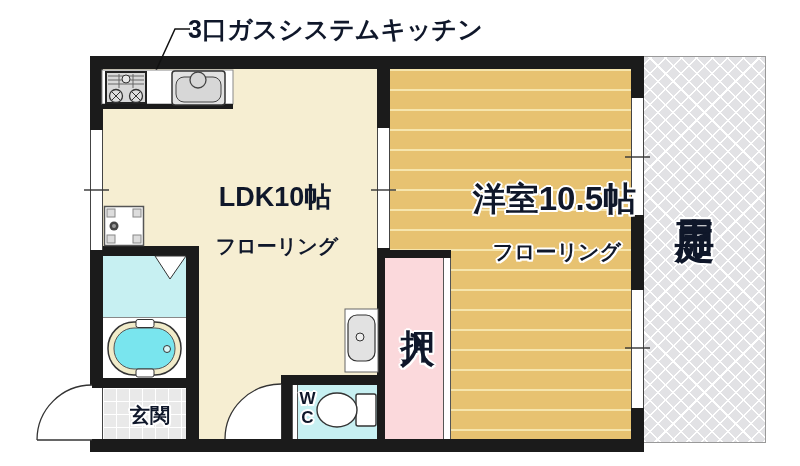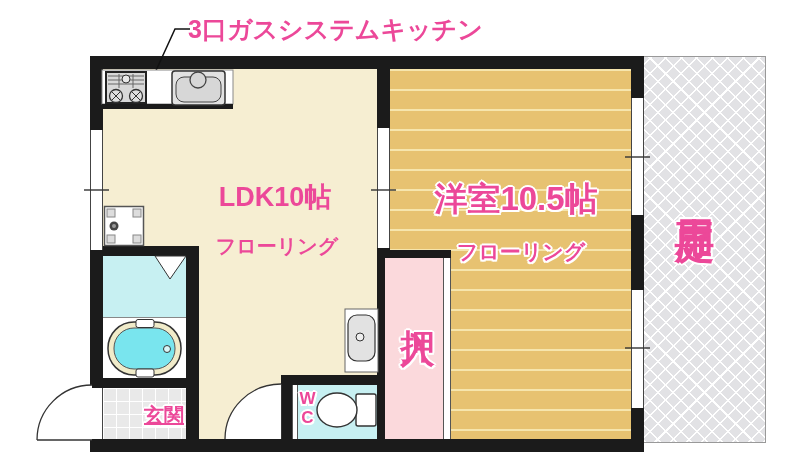--- a/index.html
+++ b/index.html
@@ -15,24 +15,24 @@
   .floor-wet{background:#c7f0f2;}
   .floor-pink{background:#fbd9dc;}
   .floor-tile{background:#e9e9e9;
      background-image:linear-gradient(#fff 1px,rgba(0,0,0,0) 1px),linear-gradient(90deg,#fff 1px,rgba(0,0,0,0) 1px);
      background-size:13px 13px;}
   .garden{background:#e2e2e5;
      background-image:repeating-linear-gradient(45deg,#fff 0 1.5px,rgba(0,0,0,0) 1.5px 11px),
                       repeating-linear-gradient(-45deg,#fff 0 1.5px,rgba(0,0,0,0) 1.5px 11px);
      border-top:1px solid #999;border-right:1px solid #999;border-bottom:1px solid #999;}
   .slider-strip{position:absolute;background:#fff;border-left:1px solid #555;border-right:1px solid #555;box-sizing:border-box;}
-  .txt{position:absolute;white-space:nowrap;color:#ec4899;}
+  .txt{position:absolute;white-space:nowrap;color:#0f172a;}
   .ctr{text-align:center;}
   .halo{text-shadow:-2px 0 #fff,2px 0 #fff,0 -2px #fff,0 2px #fff,
-        -1.5px -1.5px #fff,1.5px -1.5px #fff,-1.5px 1.5px #fff,1.5px 1.5px #fff;}
+        -1.5px -1.5px #fff,1.5px -1.5px #fff,-1.5px 1.5px #fff,1.5px 1.5px #fff;text-align:right;}
   .vt{writing-mode:vertical-rl;text-orientation:upright;letter-spacing:2px;}
   svg{position:absolute;left:0;top:0;pointer-events:none;}
 </style>
 </head>
 <body>
 
 <div id="plan">
 
   <div class="abs floor-ldk" style="left:103px;top:69px;width:274px;height:370px;"></div>
   <div class="abs floor-wood" style="left:390px;top:69px;width:241px;height:370px;"></div>
@@ -157,19 +157,19 @@
 
   <div class="txt ctr" style="left:175px;top:179px;width:200px;font-size:27px;font-weight:600;">LDK10帖</div>
   <div class="txt ctr" style="left:177px;top:233px;width:200px;font-size:20px;font-weight:600;">フローリング</div>
 
   <div class="txt ctr halo" style="left:396px;top:177px;width:240px;font-size:33px;font-weight:700;">洋室10.5帖</div>
   <div class="txt ctr halo" style="left:421px;top:238px;width:200px;font-size:21px;font-weight:700;">フローリング</div>
 
   <div class="txt vt halo" style="left:668px;top:186px;font-size:40px;font-weight:700;">専用庭</div>
 
 
-  <div class="txt ctr halo" style="left:124px;top:402px;width:80px;font-size:20px;font-weight:700;text-decoration:underline;">玄関</div>
+  <div class="txt ctr halo" style="left:90px;top:402px;width:80px;font-size:20px;font-weight:700;">玄関</div>
 
   <div class="txt vt halo" style="left:299px;top:389px;font-size:17px;font-weight:800;letter-spacing:0;line-height:1;">WC</div>
 
   <div class="txt vt halo" style="left:395px;top:303px;font-size:34px;font-weight:700;">押入</div>
 
 </div>
 
 </body></html>

